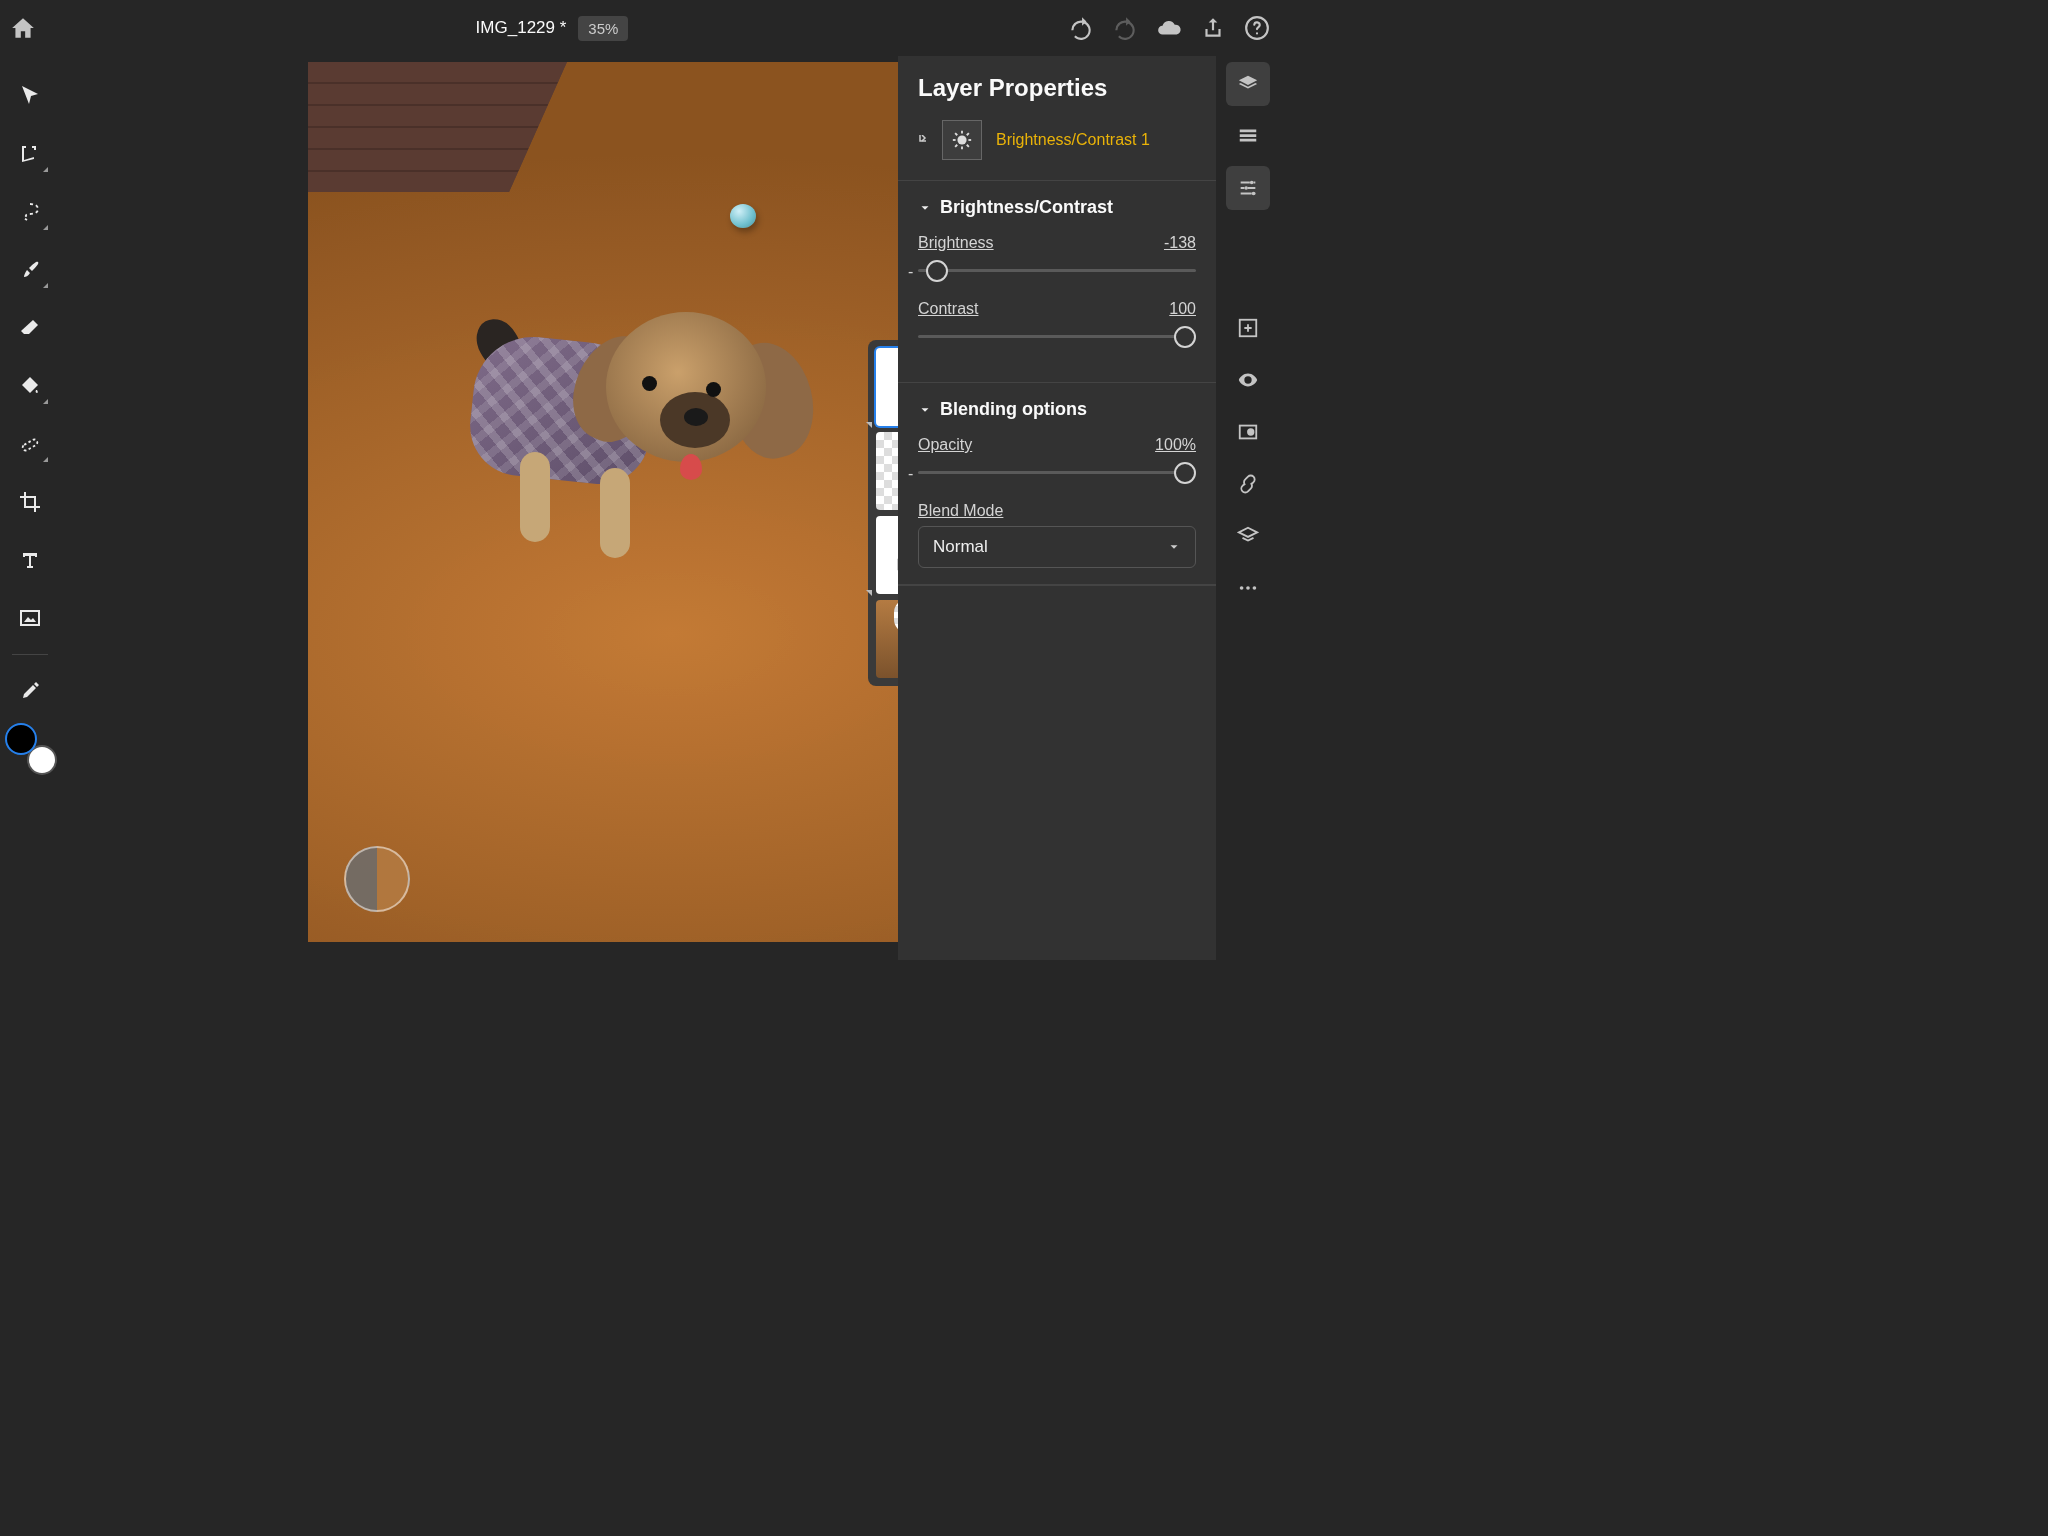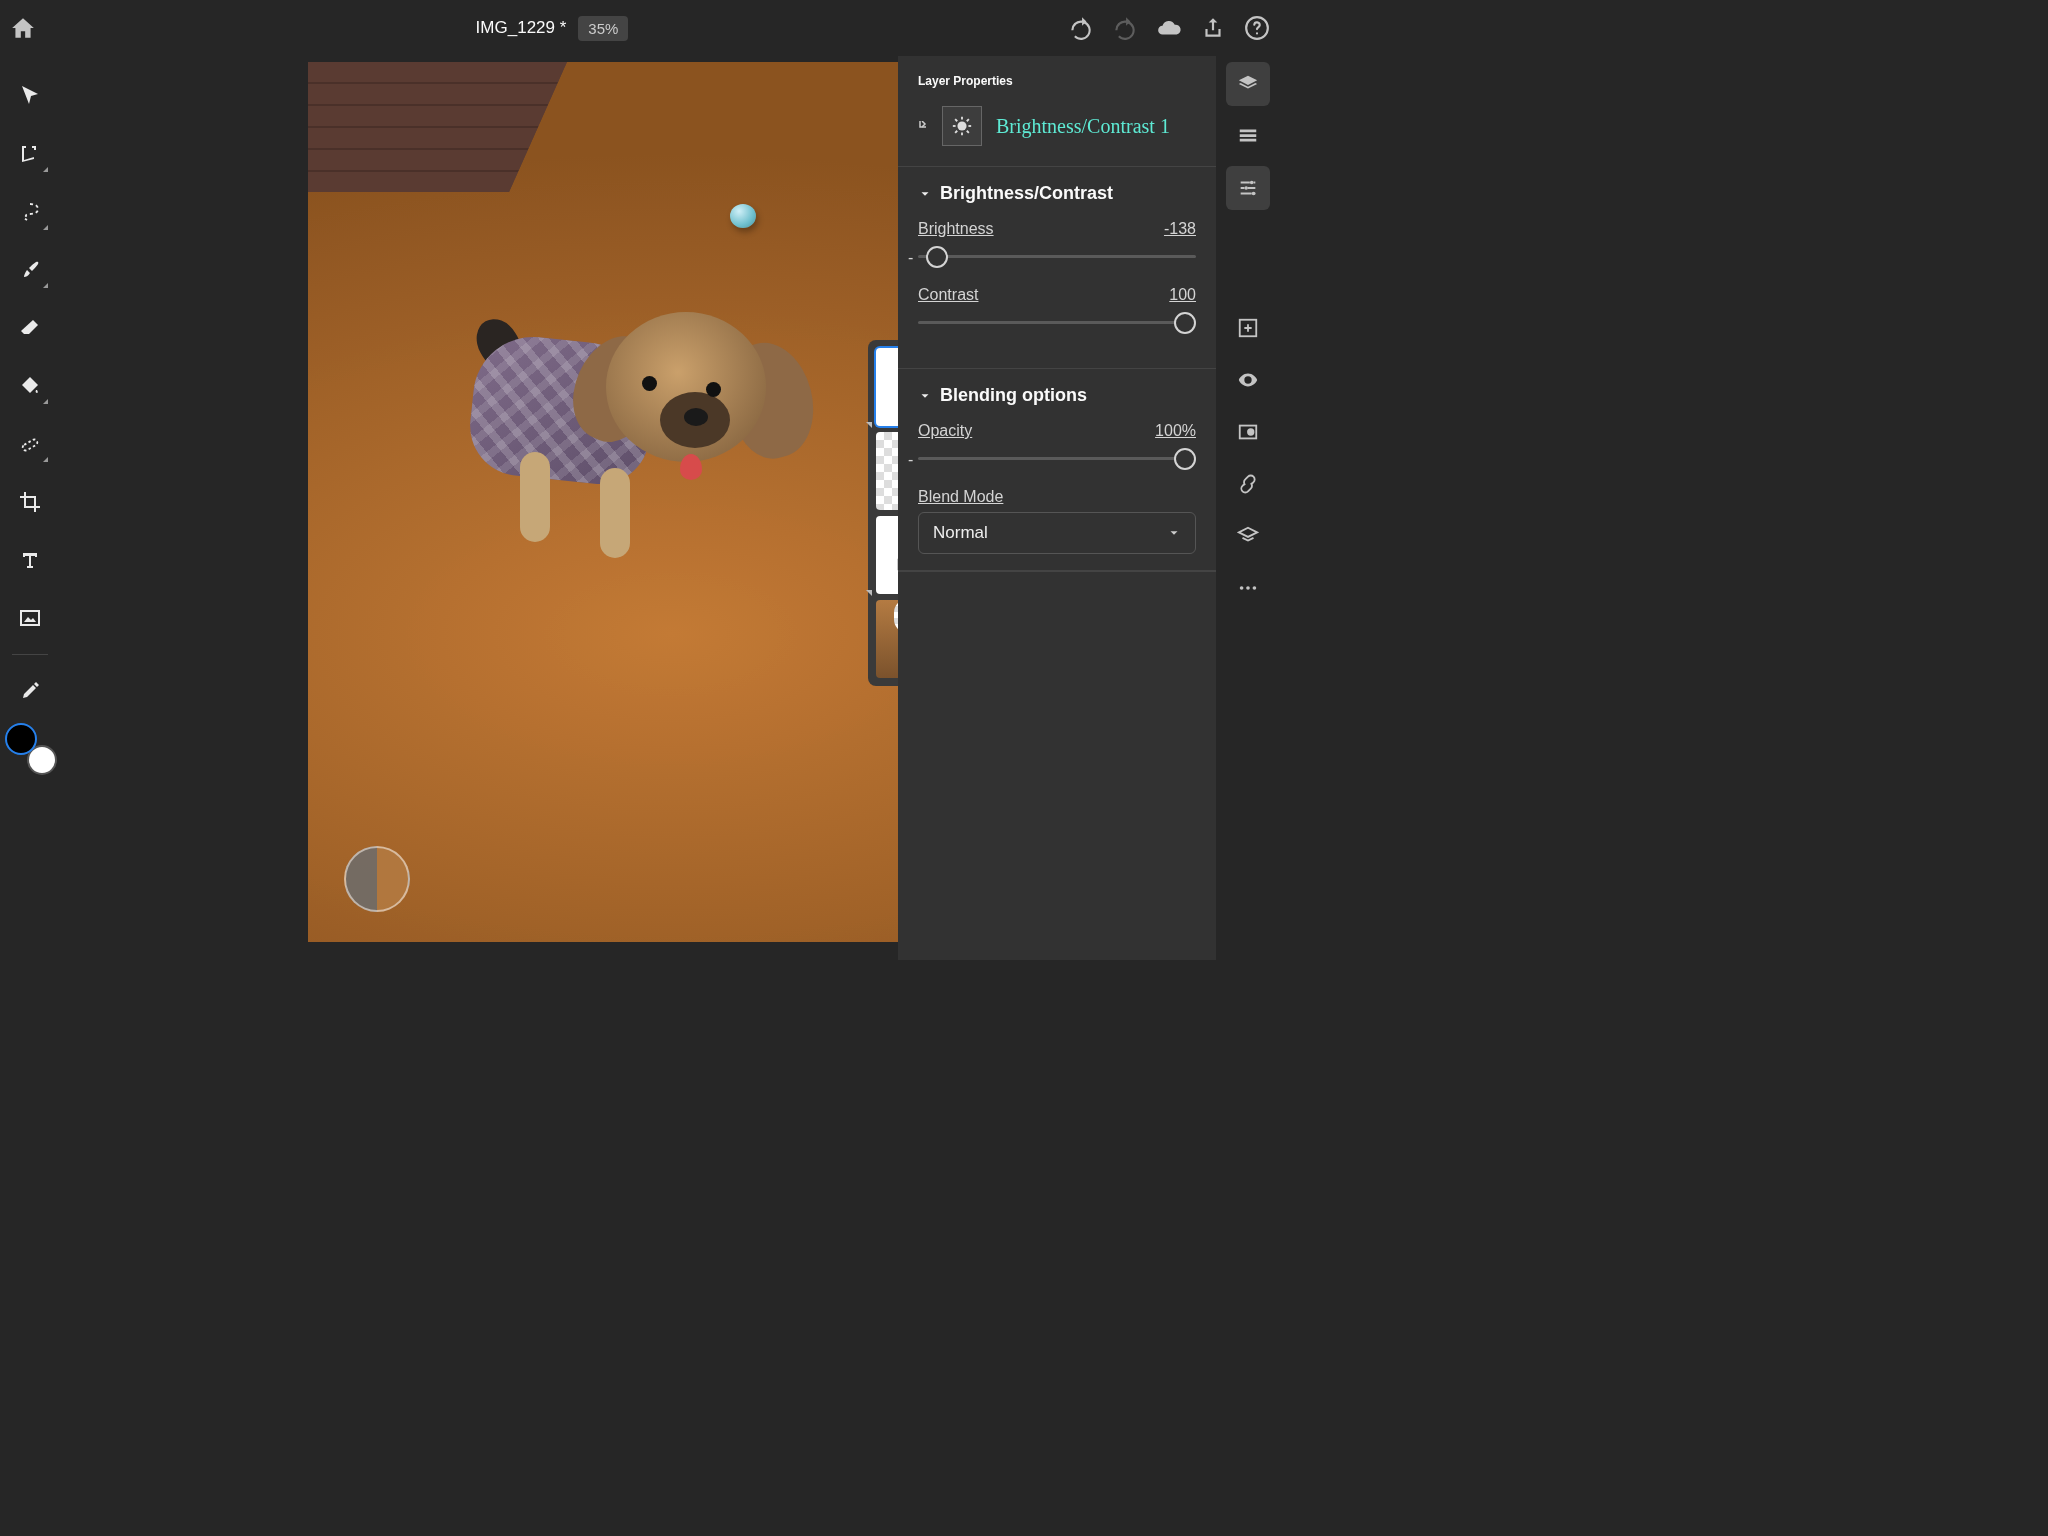--- a/index.html
+++ b/index.html
@@ -76,26 +76,26 @@
   .thumb.levels svg{ width:46px;height:46px;fill:#333;}
   .thumb.img { background:linear-gradient(#b47b42,#7b522c); }
   .thumb.img::after{content:"";position:absolute;left:18px;top:18px;width:40px;height:32px;background:#6b5240;border-radius:40%;}
   .thumb.halftrans::after{content:"";position:absolute;right:0;top:0;bottom:0;width:28px;background:repeating-conic-gradient(#ddd 0 25%,#fff 0 50%);background-size:12px 12px;}
   .clip-arrow{position:absolute;left:-12px;bottom:2px;width:10px;height:10px;}
   .clip-arrow svg{width:10px;height:10px;fill:#bbb;}
   .side-handle{position:absolute;right:-10px;top:50%;margin-top:-7px;width:8px;height:14px;background:#3a3a3a;border-radius:3px 0 0 3px;}
 
   
   .panel { position:absolute; right:64px; top:56px; bottom:0; width:318px; background:#323232; padding:18px 20px 0 20px; overflow:hidden;}
-  .panel h2 { font-size:12px; font-weight:600; color:#fafafa; margin-bottom:18px;}
+  .panel h2 { font-size:24px; font-weight:600; color:#fafafa; margin-bottom:18px;}
   .layer-row{display:flex;align-items:center;gap:14px;margin-bottom:20px;}
   .layer-row .cicon{width:10px;height:10px;}
   .layer-row .adjthumb{width:40px;height:40px;border:1px solid #666;background:#3d3d3d;display:flex;align-items:center;justify-content:center;}
   .layer-row .adjthumb svg{width:22px;height:22px;fill:#ddd;}
-  .layer-name{font-size:20px;color:#5eead4;font-family:Liberation Serif, serif;}
+  .layer-name{font-size:16px;color:#eab308;}
   .sep{height:1px;background:#444;margin:0 -20px;}
   .section{padding:16px 0;}
   .sec-head{display:flex;align-items:center;gap:8px;font-weight:700;font-size:18px;color:#fafafa;margin-bottom:16px;}
   .sec-head .chev{width:14px;height:14px;}
   .row-lbl{display:flex;justify-content:space-between;font-size:16px;color:#d4d4d4;margin-bottom:6px;text-decoration:underline;}
   .slider{position:relative;height:26px;margin-bottom:16px;}
   .track{position:absolute;left:0;right:0;top:11px;height:3px;background:#5a5a5a;border-radius:2px;}
   .lead{position:absolute;left:-10px;top:5px;color:#d4d4d4;font-size:16px;}
   .knob{position:absolute;top:2px;width:22px;height:22px;border-radius:50%;background:#323232;border:2.5px solid #d4d4d4;}
   .select{height:42px;border:1px solid #555;border-radius:6px;display:flex;align-items:center;justify-content:space-between;padding:0 14px;color:#eee;font-size:17px;}

